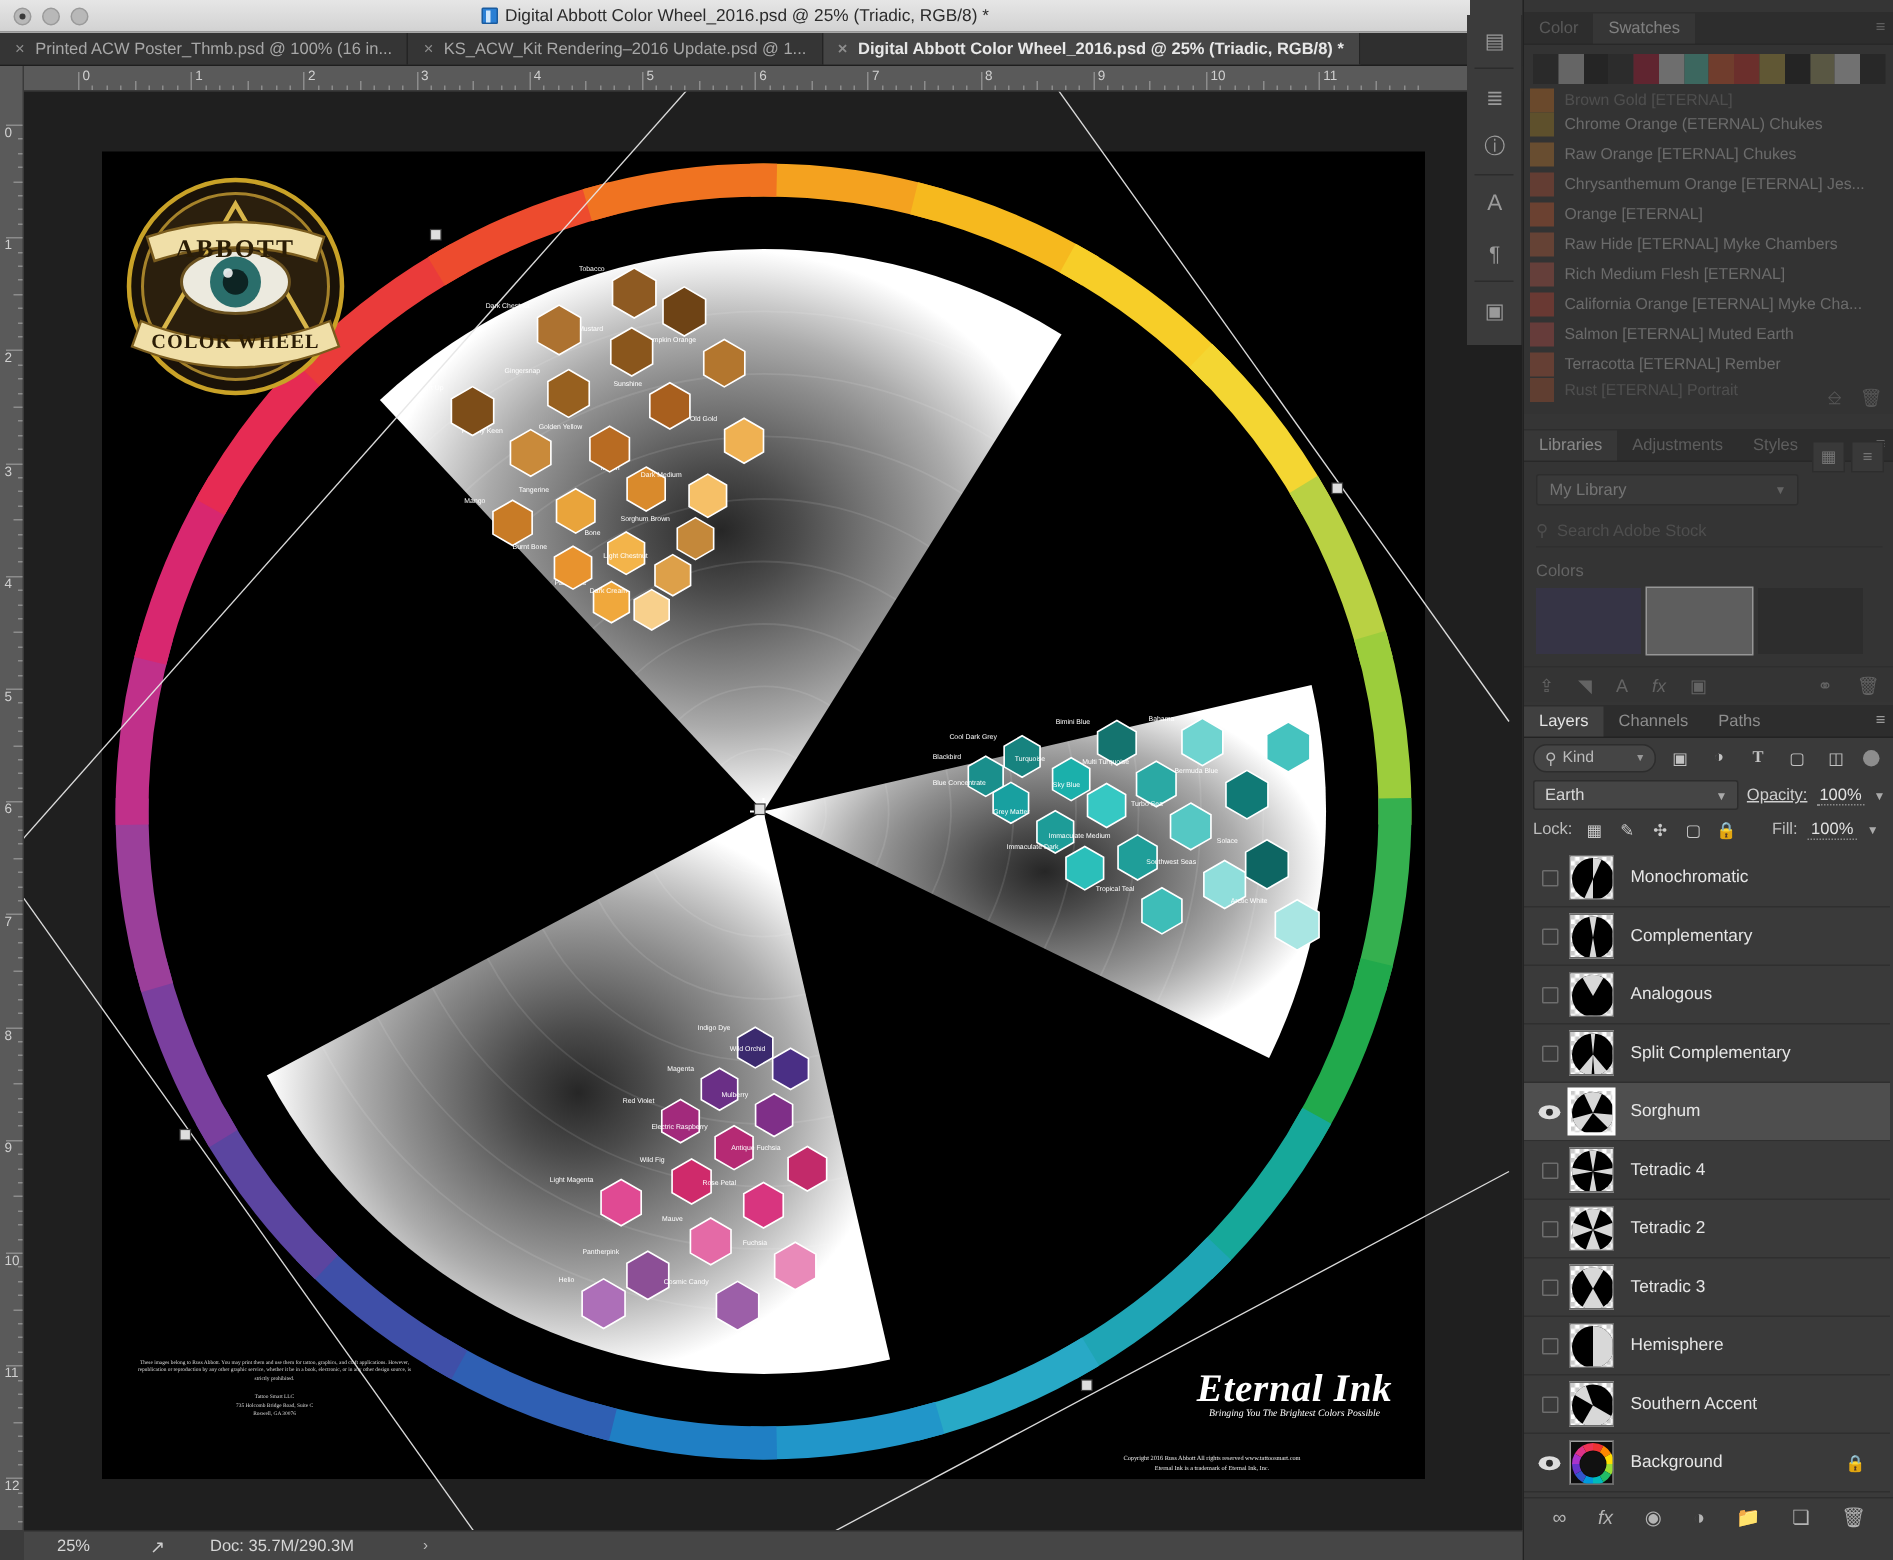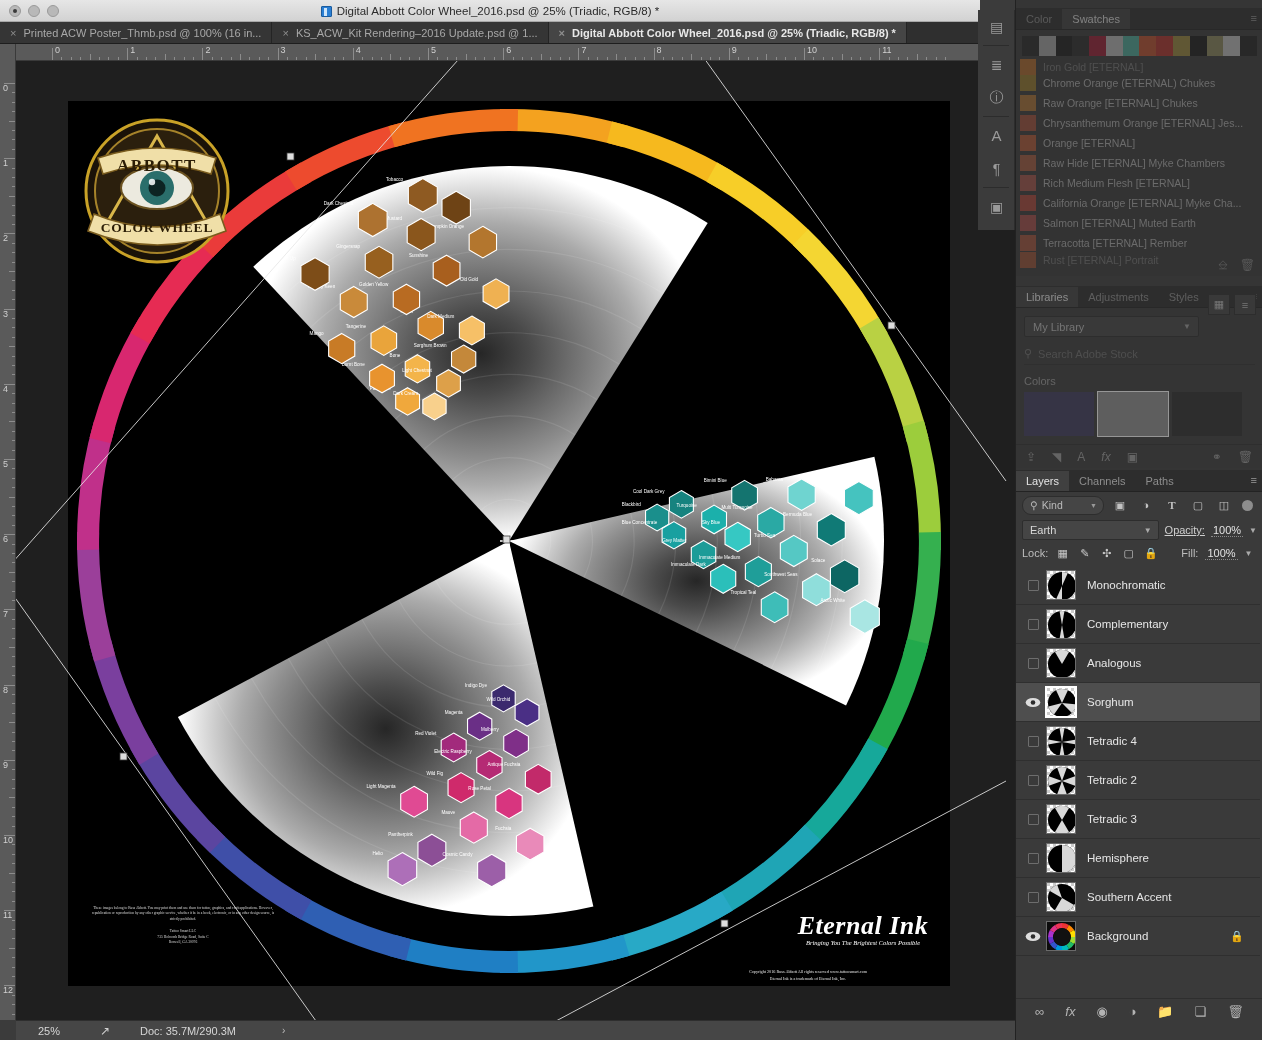--- a/index.html
+++ b/index.html
@@ -708,21 +708,21 @@
         <div style="background: rgb(181, 50, 43);"></div>
         <div style="background: rgb(157, 138, 60);"></div>
         <div style="background: rgb(26, 26, 26);"></div>
         <div style="background: rgb(142, 138, 94);"></div>
         <div style="background: rgb(195, 195, 195);"></div>
         <div style="background: rgb(34, 34, 34);"></div>
       </div>
     <div id="swList" style="margin-top:4px;">
         <div class="swatchrow" style="height: 13px;">
           <div class="chip" style="background: rgb(179, 106, 42);"></div>
-          <div class="nm" style="opacity: 0.5;">Iron Gold [ETERNAL]</div>
+          <div class="nm" style="opacity: 0.5;">Brown Gold [ETERNAL]</div>
         </div>
         <div class="swatchrow">
           <div class="chip" style="background: rgb(154, 122, 44);"></div>
           <div class="nm">Chrome Orange (ETERNAL) Chukes</div>
         </div>
         <div class="swatchrow">
           <div class="chip" style="background: rgb(176, 115, 52);"></div>
           <div class="nm">Raw Orange [ETERNAL] Chukes</div>
         </div>
         <div class="swatchrow">
@@ -895,20 +895,40 @@
       <rect width="6" height="6" fill="#fff"></rect>
                   <rect width="3" height="3" fill="#ccc"></rect>
       <rect x="3" y="3" width="3" height="3" fill="#ccc"></rect>
                 </pattern>
               </defs>
     <rect width="30" height="30" fill="url(#ckanalog)"></rect>
     <circle cx="15" cy="15" r="14" fill="#000"></circle>
               <path d="M15 15 L8.000000000000004 2.8756443470178574 A14 14 0 0 1 22 2.875644347017859 Z" fill="#d8d8d8"></path>
             </svg></div>
           <div class="lname">Analogous</div>
+        </div>
+        <div class="layerrow">
+          <div class="eyecell">
+            <div class="eyebox"></div>
+          </div>
+          <div class="thumb"><svg viewBox="0 0 30 30" width="30" height="30">
+    <defs>
+                <pattern id="cksplit" width="6" height="6" patternUnits="userSpaceOnUse">
+      <rect width="6" height="6" fill="#fff"></rect>
+                  <rect width="3" height="3" fill="#ccc"></rect>
+      <rect x="3" y="3" width="3" height="3" fill="#ccc"></rect>
+                </pattern>
+              </defs>
+    <rect width="30" height="30" fill="url(#cksplit)"></rect>
+    <circle cx="15" cy="15" r="14" fill="#000"></circle>
+              <path d="M15 15 L13.536601514252853 1.0766934648441726 A14 14 0 0 1 16.46339848574715 1.0766934648441744 Z" fill="#d8d8d8"></path>
+              <path d="M15 15 L23.99902653561155 25.724622203665692 A14 14 0 0 1 15.976590632417757 28.96589670363754 Z" fill="#d8d8d8"></path>
+              <path d="M15 15 L14.023409367582245 28.96589670363754 A14 14 0 0 1 6.00097346438845 25.724622203665692 Z" fill="#d8d8d8"></path>
+            </svg></div>
+          <div class="lname">Split Complementary</div>
         </div>
         <div class="layerrow selected">
           <div class="eyecell">
             <svg width="16" height="11" viewBox="0 0 16 11">
               <ellipse cx="8" cy="5.5" rx="7.3" ry="4.6" fill="#ddd"></ellipse>
               <circle cx="8" cy="5.5" r="2.3" fill="#2c2c2c"></circle>
             </svg>
           </div>
           <div class="thumb selthumb"><svg viewBox="0 0 30 30" width="30" height="30">
     <defs>

